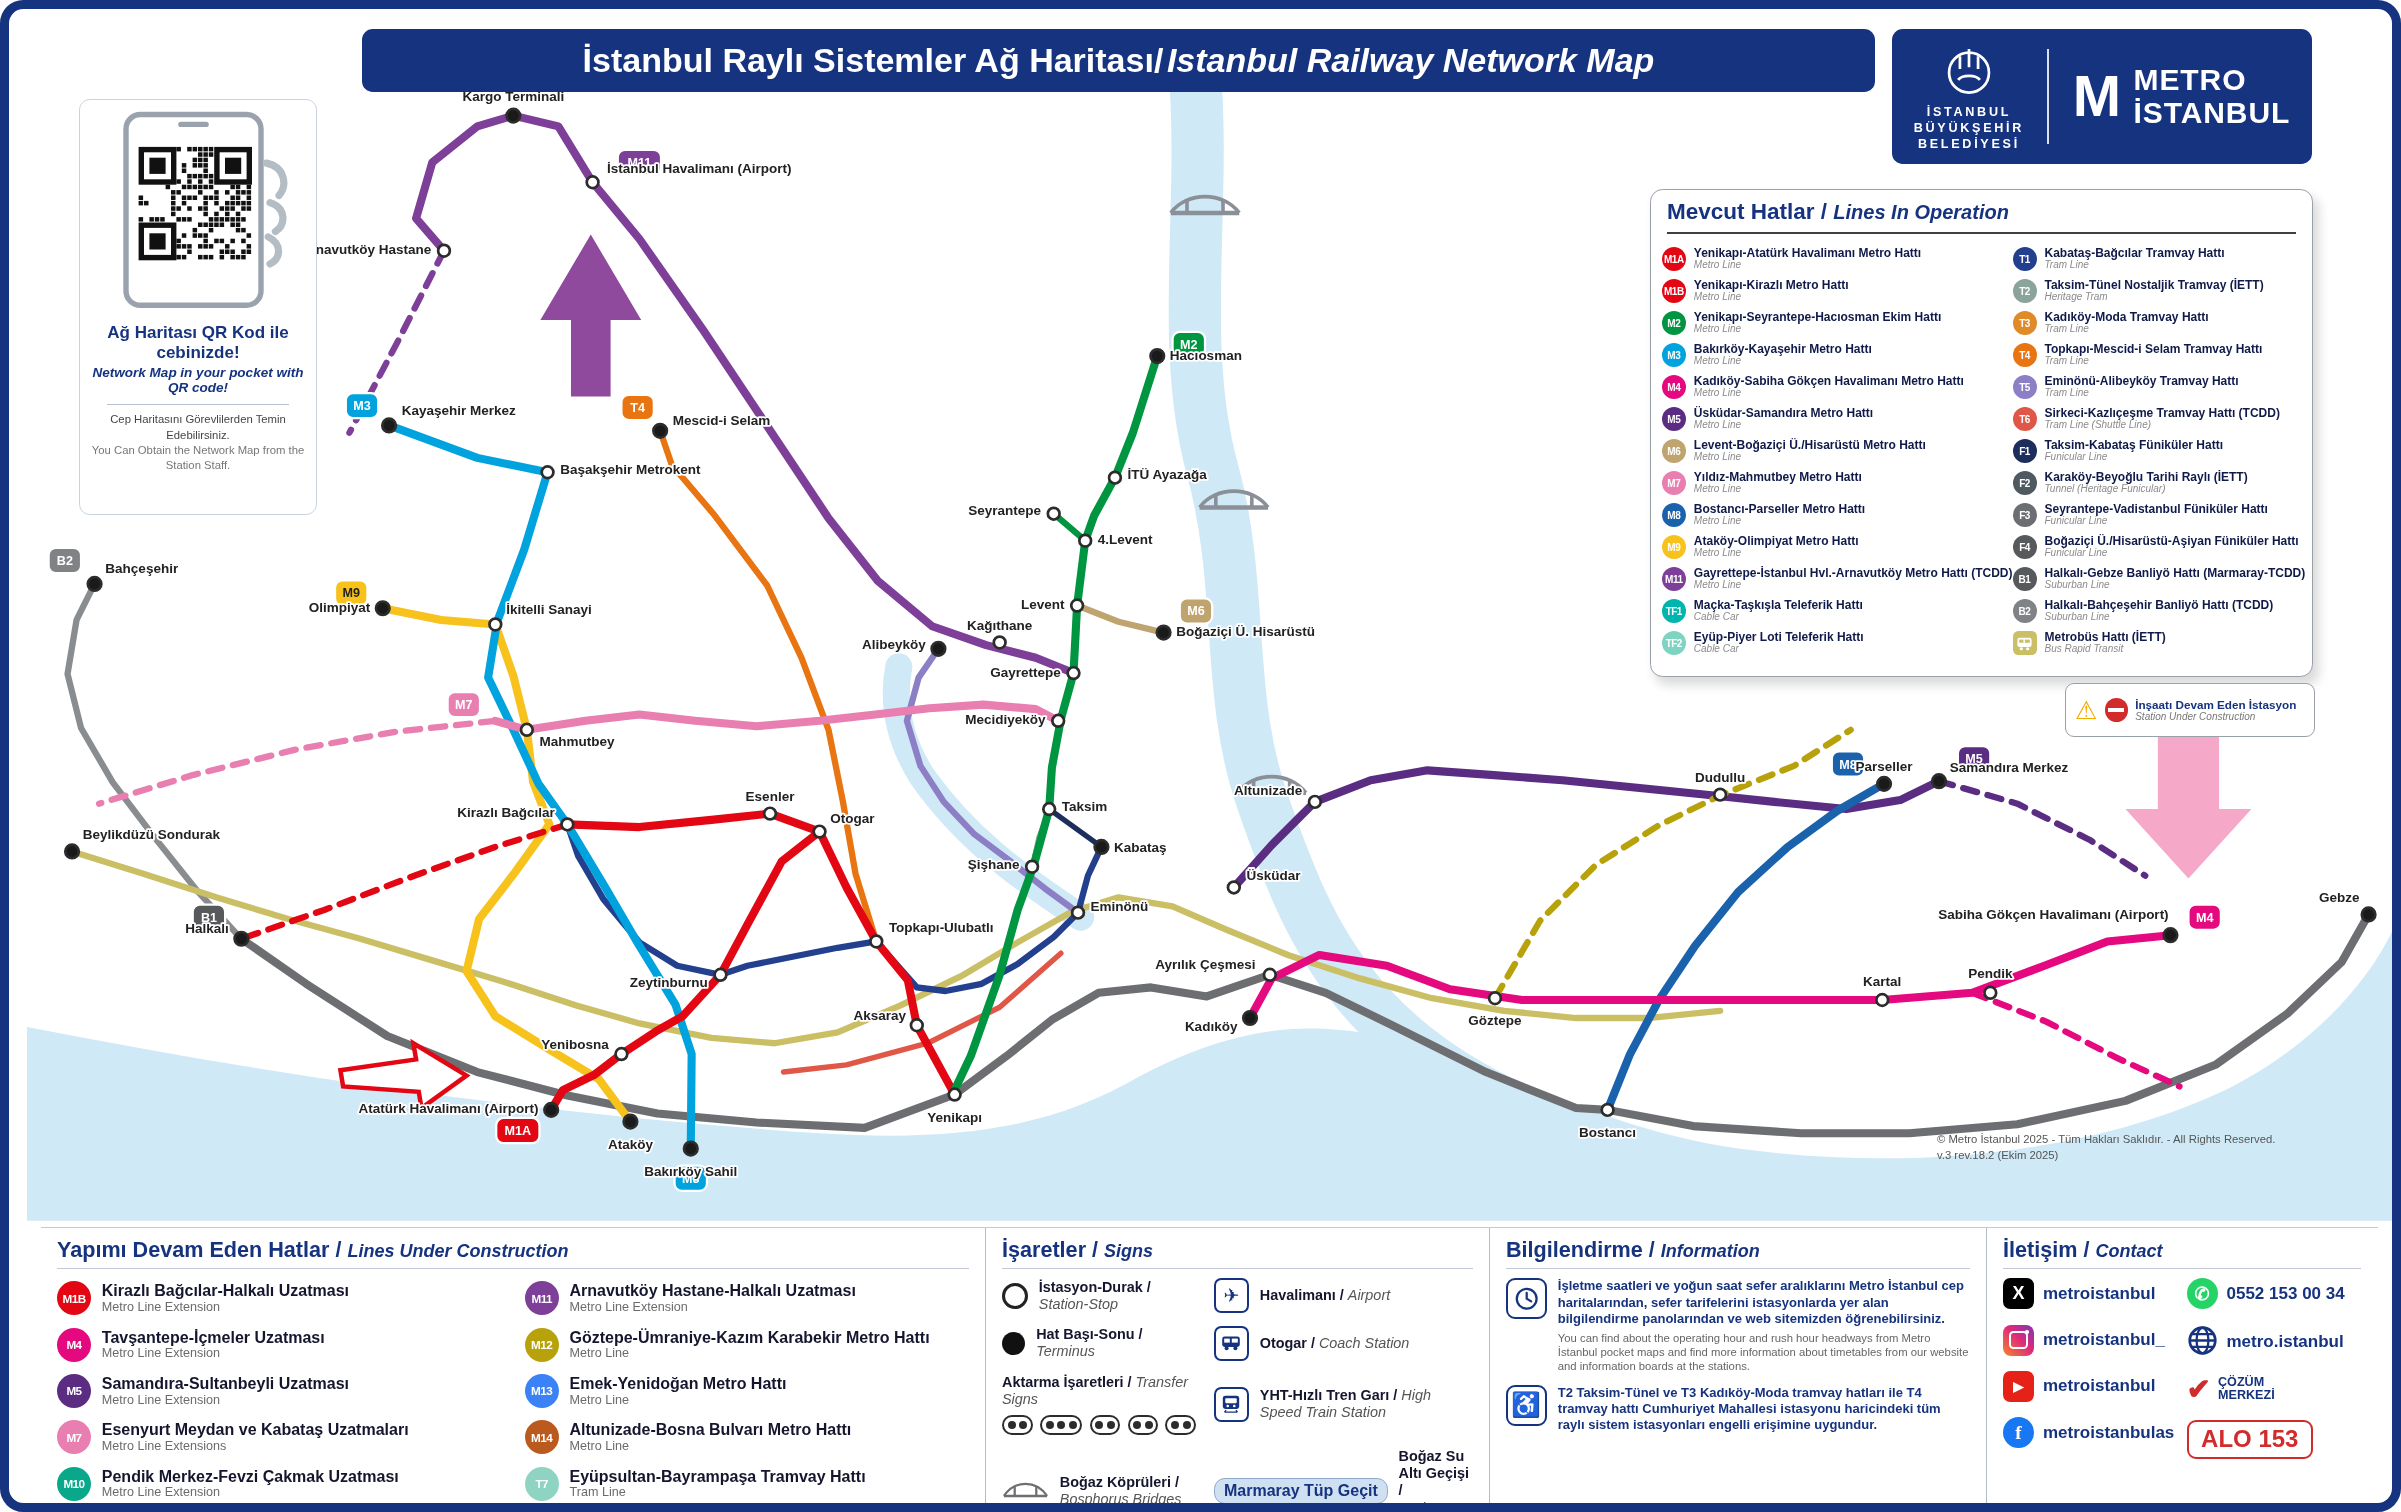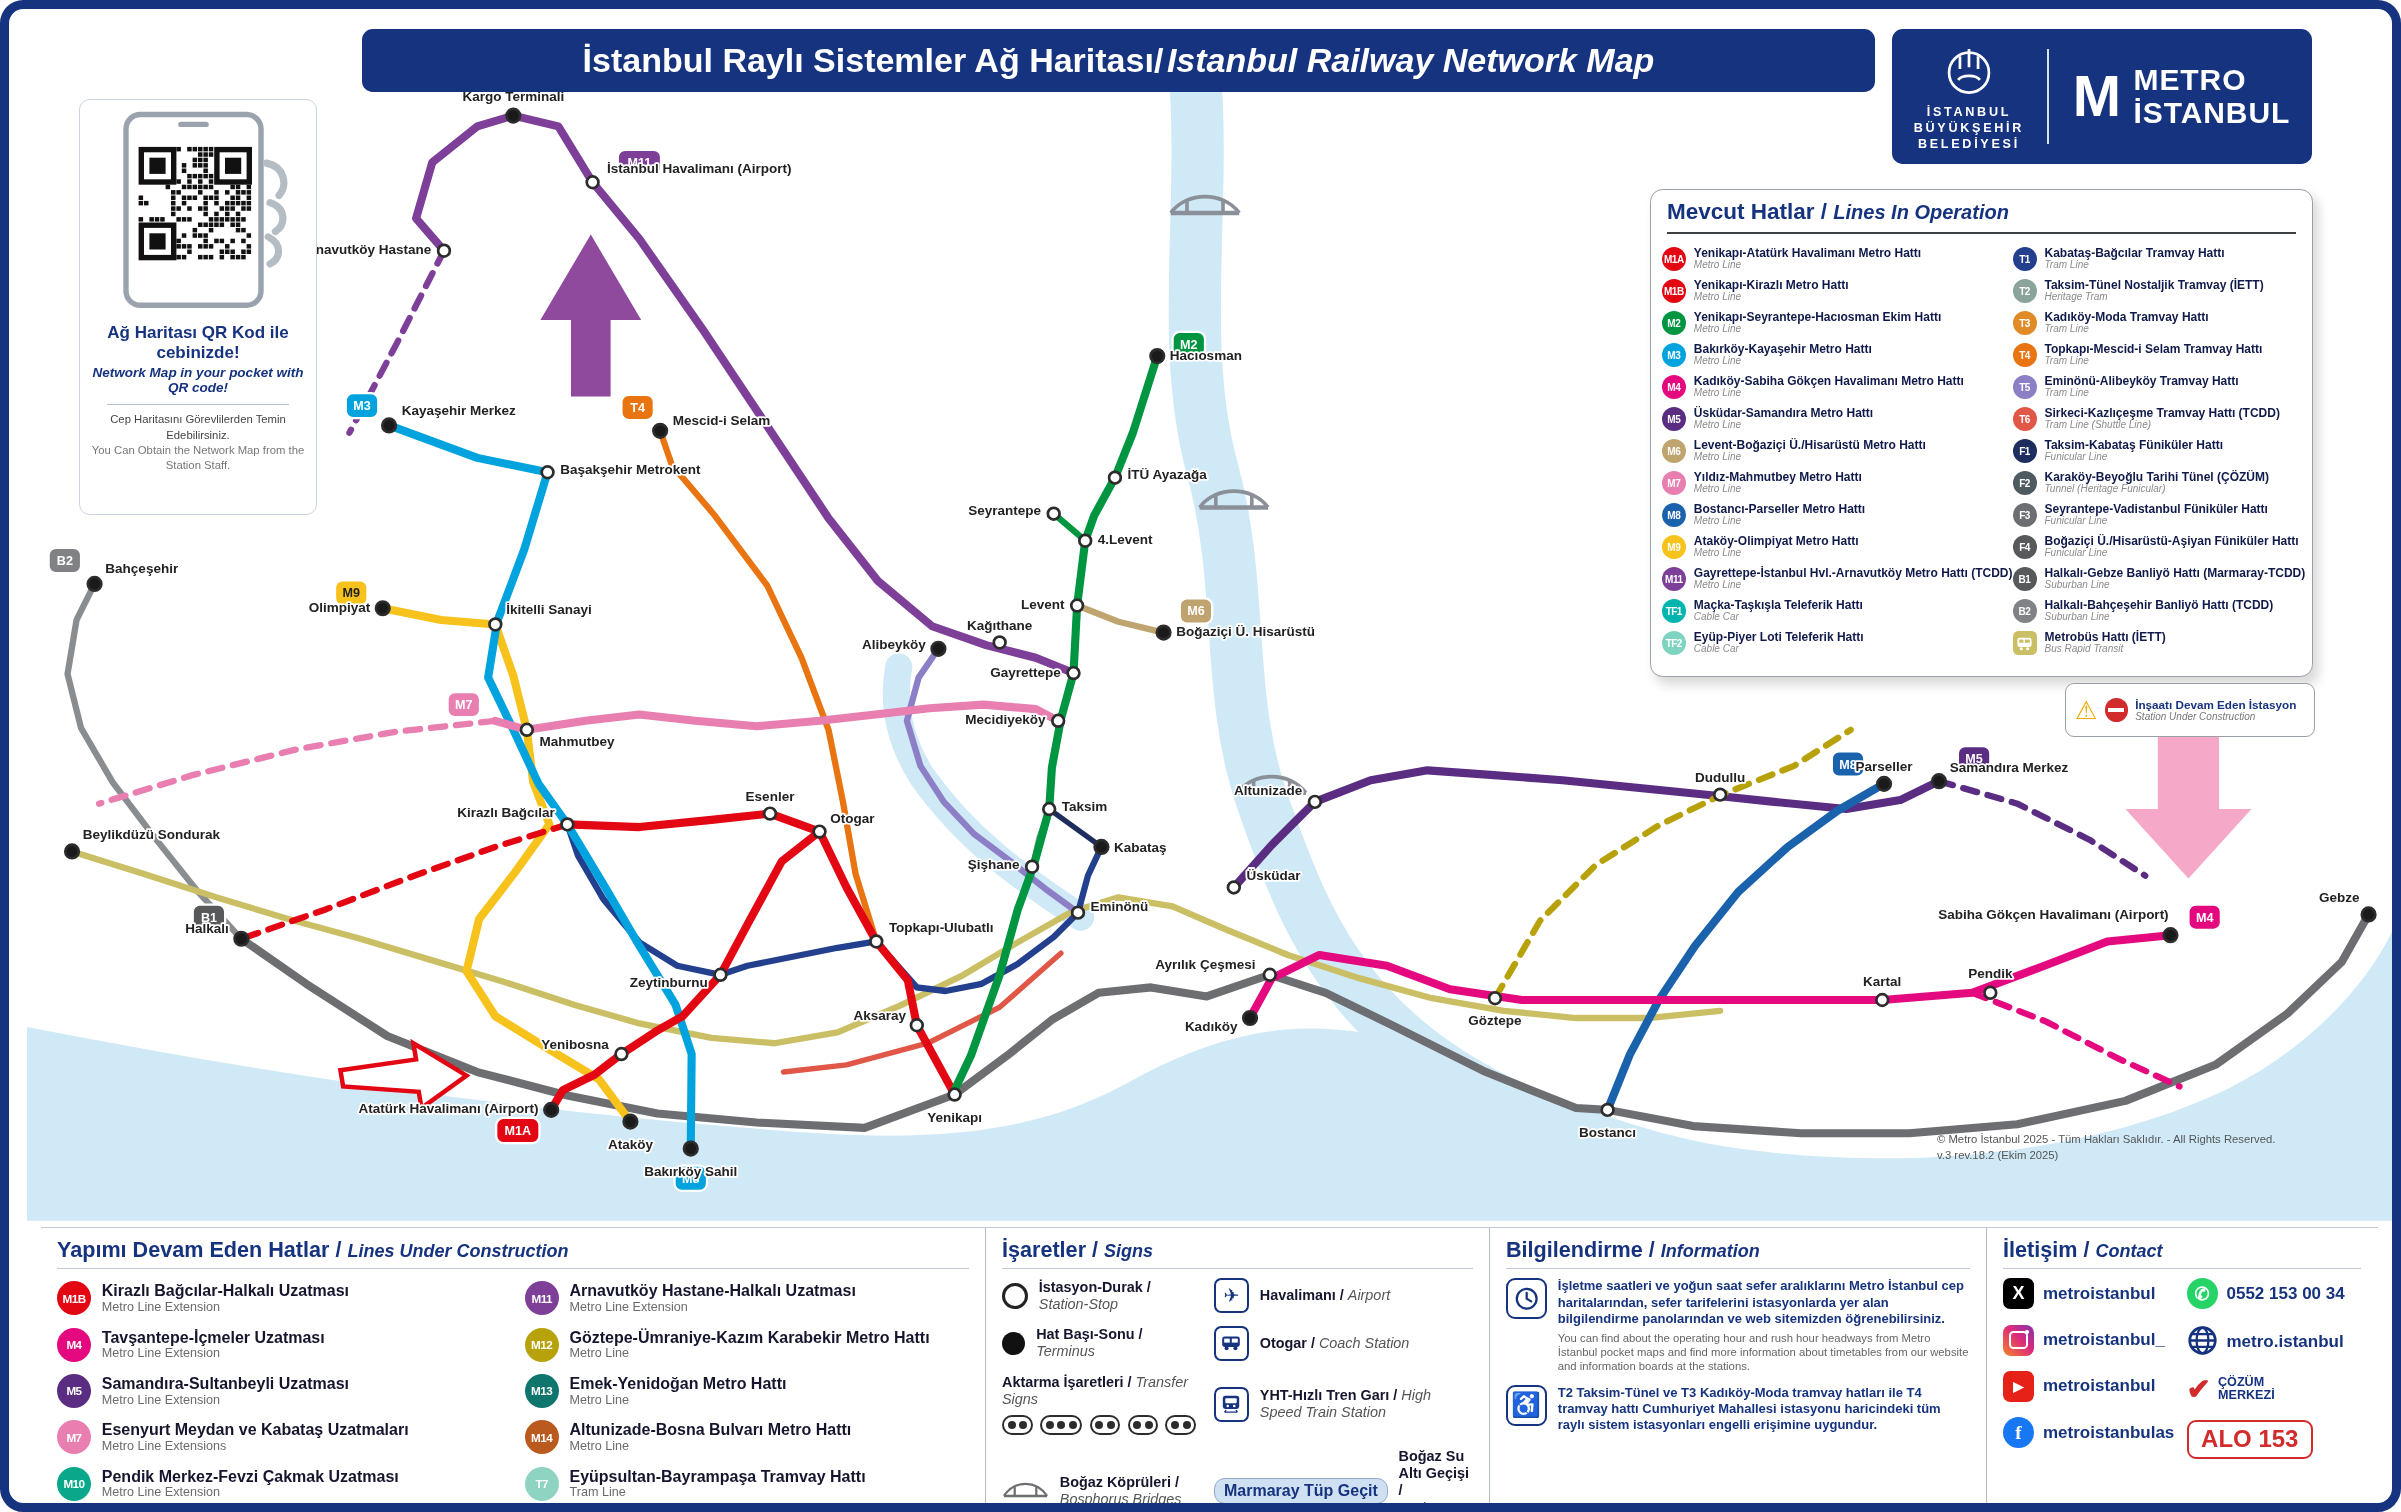--- a/index.html
+++ b/index.html
@@ -685,21 +685,21 @@
           <div class="lg-row">
             <span class="lg-badge" style="background: rgb(29, 46, 94);">F1</span>
             <span class="lg-texts">
               <span class="lg-name">Taksim-Kabataş Füniküler Hattı</span>
               <span class="lg-sub">Funicular Line</span>
             </span>
           </div>
           <div class="lg-row">
             <span class="lg-badge" style="background: rgb(79, 90, 96);">F2</span>
             <span class="lg-texts">
-              <span class="lg-name">Karaköy-Beyoğlu Tarihi Tünel (ÇÖZÜM)</span>
+              <span class="lg-name">Karaköy-Beyoğlu Tarihi Raylı (İETT)</span>
               <span class="lg-sub">Tunnel (Heritage Funicular)</span>
             </span>
           </div>
           <div class="lg-row">
             <span class="lg-badge" style="background: rgb(109, 110, 113);">F3</span>
             <span class="lg-texts">
               <span class="lg-name">Seyrantepe-Vadistanbul Füniküler Hattı</span>
               <span class="lg-sub">Funicular Line</span>
             </span>
           </div>
@@ -810,21 +810,21 @@
               </span>
             </div>
             <div class="uc-row">
               <span class="uc-badge" style="background: rgb(184, 162, 12);">M12</span>
               <span class="lg-texts">
                 <span class="uc-name">Göztepe-Ümraniye-Kazım Karabekir Metro Hattı</span>
                 <span class="uc-sub">Metro Line</span>
               </span>
             </div>
             <div class="uc-row">
-              <span class="uc-badge" style="background: #0f766e;">M13</span>
+              <span class="uc-badge" style="background: #3b82f6;">M13</span>
               <span class="lg-texts">
                 <span class="uc-name">Emek-Yenidoğan Metro Hattı</span>
                 <span class="uc-sub">Metro Line</span>
               </span>
             </div>
             <div class="uc-row">
               <span class="uc-badge" style="background: rgb(187, 90, 30);">M14</span>
               <span class="lg-texts">
                 <span class="uc-name">Altunizade-Bosna Bulvarı Metro Hattı</span>
                 <span class="uc-sub">Metro Line</span>

